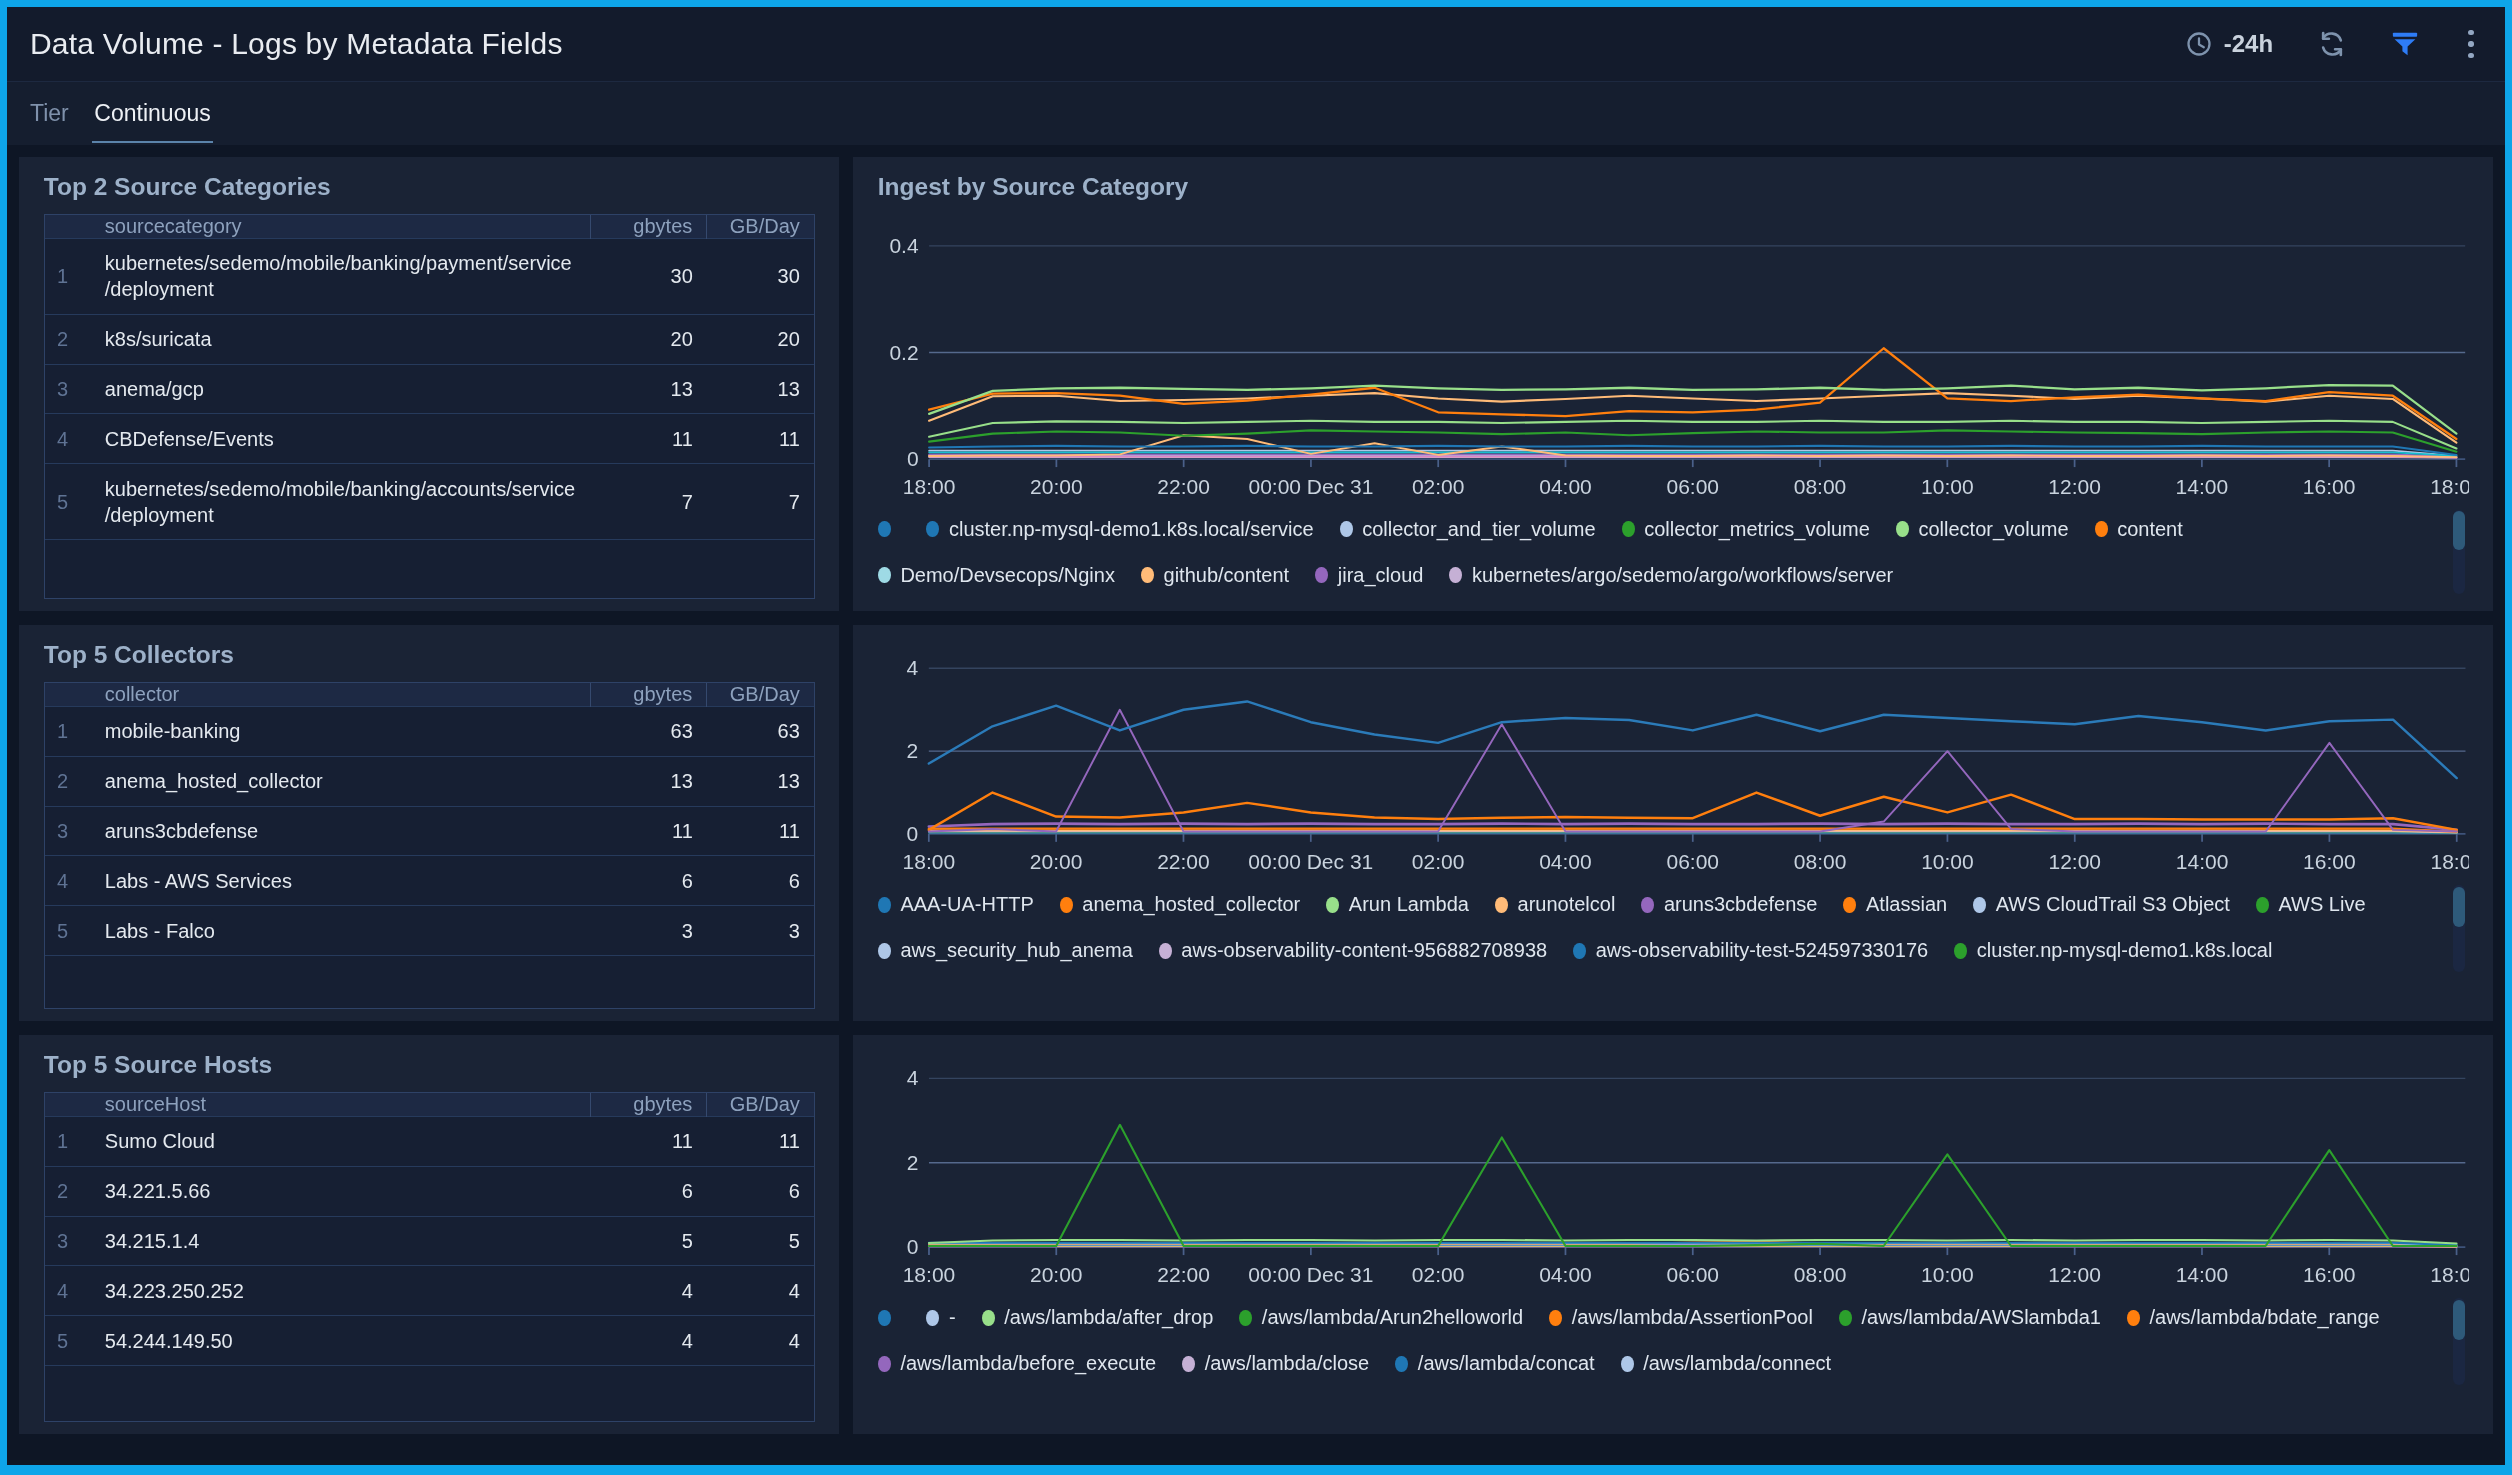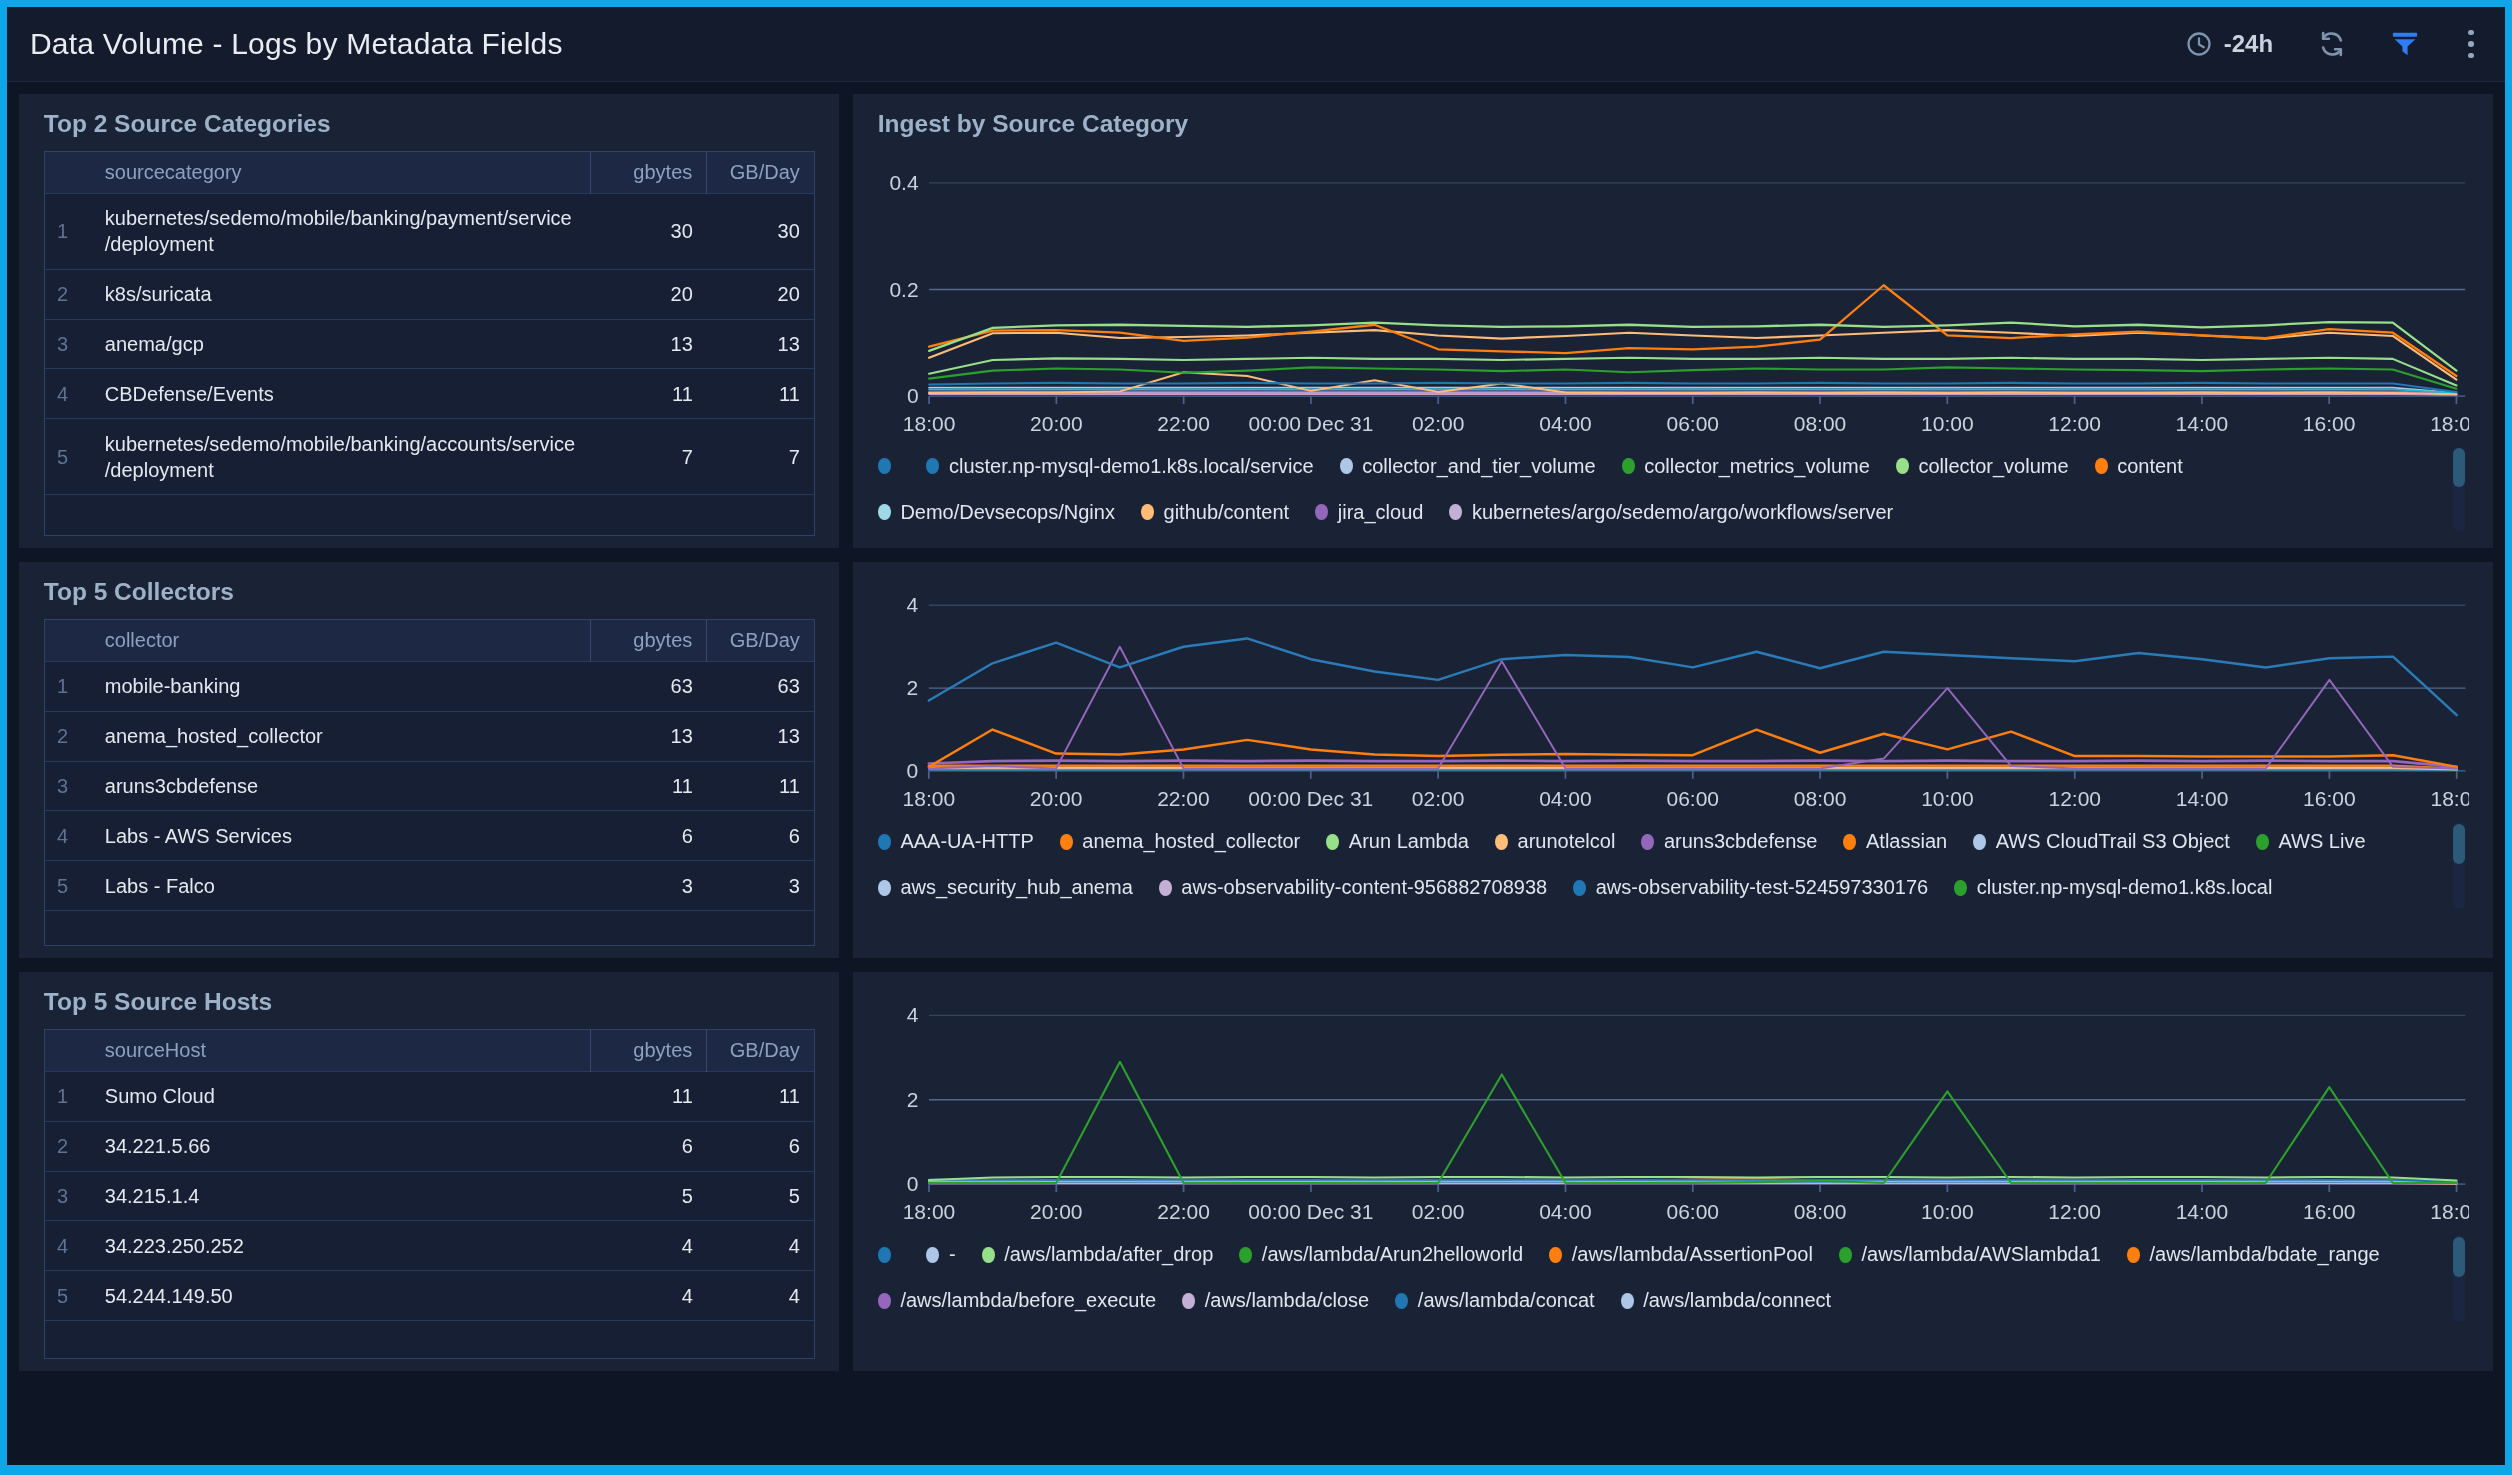--- a/index.html
+++ b/index.html
@@ -43,21 +43,21 @@
     gap:14px; background:#0e1625;
   }
   .panel { background:#1a2335; padding:16px 24.5px 12.3px 24.5px; overflow:hidden; display:flex; flex-direction:column; }
   .panel h2 { font-size:24.5px; font-weight:600; color:#9db1c9; margin-bottom:12.3px; flex:0 0 auto; }
 
   
   .tbox { border:0.9px solid #2e4267; flex:1; display:flex; flex-direction:column; overflow:hidden; }
   table { width:100%; border-collapse:collapse; table-layout:fixed; }
   thead th {
     background:#1d2944; color:#8da1bd; font-size:20px; font-weight:400;
-    height:42px; text-align:left; padding:0 14px;
+    height:24px; text-align:left; padding:0 14px;
   }
   thead th.num { text-align:right; border-left:0.9px solid #35496e; }
   th.rank-h { width:46px; padding:0; }
   th.col-g { width:116px; } th.col-d { width:107px; }
   tbody td {
     border-top:0.9px solid #263a5c; color:#e4e9ef; font-size:20px;
     padding:11.4px 14px; line-height:26px; word-wrap:break-word;
   }
   tbody tr { background:#161f33; cursor:pointer; }
   td.rank { color:#5f7394; padding-left:12.3px; padding-right:0; }
@@ -106,20 +106,24 @@
           </svg>
         </div>
         <div class="kebab">
           <i></i>
             <i></i>
             <i></i>
         </div>
       </div>
     </header>
 
+    <nav class="tabs">
+      <span class="tab-muted">Tier</span>
+      <span class="tab-active">Continuous</span>
+    </nav>
 
     <main>
 
       <section class="panel">
         <h2>Top 2 Source Categories</h2>
         <div class="tbox">
           <table>
               <thead>
                 <tr>
                   <th class="rank-h"></th>

